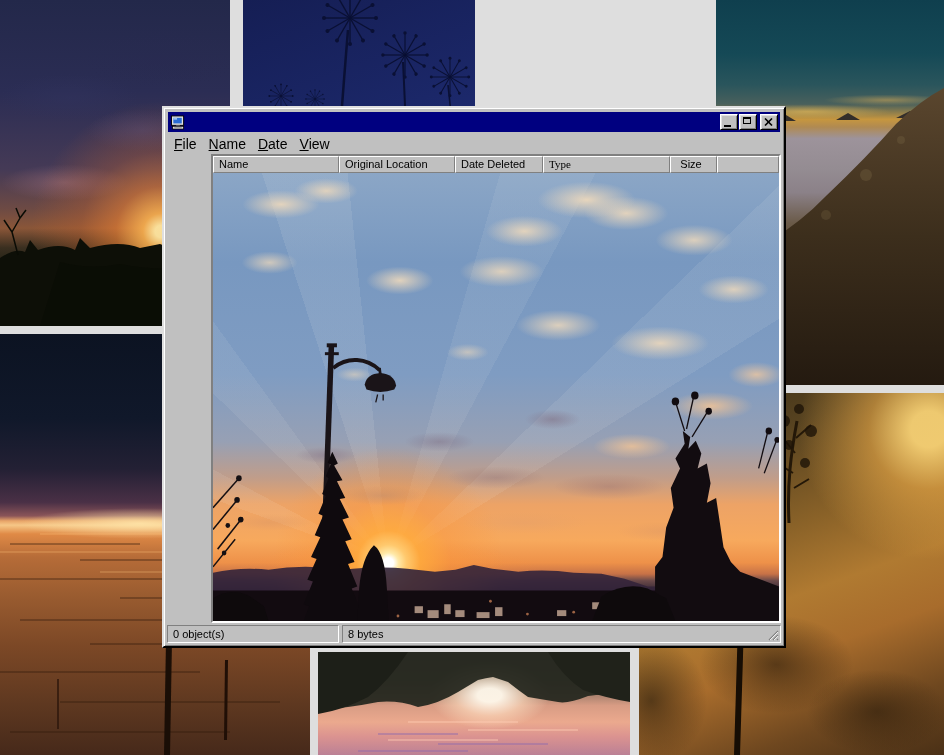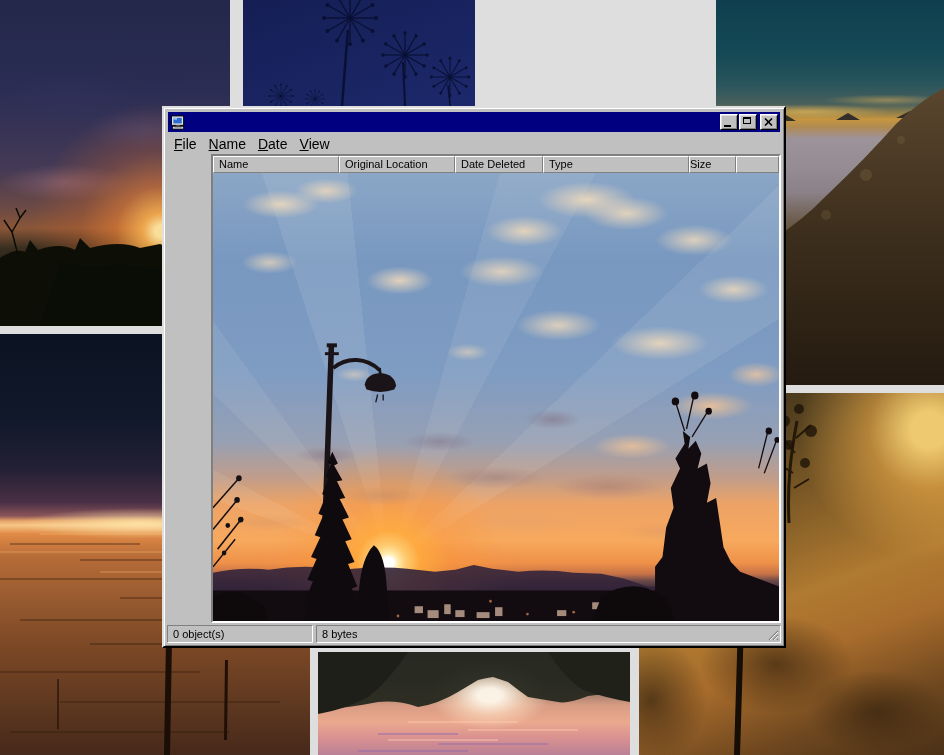--- a/index.html
+++ b/index.html
@@ -75,22 +75,22 @@
           border:1px solid #000;border-top-width:2px;}
   .gl-close{position:absolute;left:3px;top:3px;}
   .menubar{height:21px;flex:none;display:flex;align-items:center;padding:1px 0 0 1px;}
   .menu-item{font-size:14px;color:#000;padding:2px 6px;display:inline-block;}
   .menu-item::first-letter{text-decoration:underline;}
   .listview{flex:1;min-height:0;border:2px solid;border-color:#808080 #fff #fff #808080;
             display:flex;flex-direction:column;background:#a21caf;margin-left:44px;}
   .lv-header{flex:none;height:17px;display:flex;background:#c0c0c0;}
   .hcell{box-sizing:border-box;background:#c0c0c0;border:1px solid;border-color:#fff #808080 #808080 #fff;
          font-size:11px;color:#000;padding:1px 0 0 5px;white-space:nowrap;overflow:hidden;}
-  .h-name{width:126px;}.h-loc{width:116px;}.h-date{width:88px;}.h-type{width:146px;}
-  .h-size{width:47px;text-align:left;padding-right:5px;padding-left:0;}
+  .h-name{width:126px;}.h-loc{width:116px;}.h-date{width:88px;}.h-type{width:127px;font-family:Liberation Serif, serif;}
+  .h-size{width:47px;text-align:center;padding-right:5px;padding-left:0;}
   .h-fill{flex:1;}
   .photo-area{flex:1;min-height:0;position:relative;overflow:hidden;}
   .sky{position:absolute;inset:0;
     background:
       radial-gradient(ellipse 70px 26px at 66% 6%,  rgba(236,216,188,.95), rgba(236,216,188,0) 70%),
       radial-gradient(ellipse 55px 22px at 55% 13%, rgba(236,216,188,.9),  rgba(236,216,188,0) 70%),
       radial-gradient(ellipse 48px 20px at 33% 24%, rgba(236,216,188,.9),  rgba(236,216,188,0) 70%),
       radial-gradient(ellipse 60px 22px at 51% 22%, rgba(236,216,188,.85), rgba(236,216,188,0) 70%),
       radial-gradient(ellipse 55px 20px at 12% 7%,  rgba(236,216,188,.9),  rgba(236,216,188,0) 70%),
       radial-gradient(ellipse 45px 18px at 20% 4%,  rgba(236,216,188,.85), rgba(236,216,188,0) 70%),
@@ -115,21 +115,21 @@
       radial-gradient(ellipse 90px 16px at 55% 78%, rgba(230,160,105,.5),  rgba(230,160,105,0) 70%),
       radial-gradient(ellipse 70px 14px at 80% 80%, rgba(220,150,100,.45), rgba(220,150,100,0) 70%),
       radial-gradient(circle at 31% 87%, #ffffff 0 5px, #ffe9a8 10px, #ffc96e 18px, rgba(255,170,60,.85) 32px, rgba(250,150,60,.45) 62px, rgba(250,140,60,0) 115px),
       radial-gradient(ellipse 220px 45px at 31% 89%, rgba(255,150,60,.5), rgba(255,150,60,0) 70%),
       conic-gradient(from 280deg at 31% 87%, rgba(255,250,240,0) 0 10deg, rgba(255,250,240,.08) 10deg 18deg, rgba(255,250,240,0) 18deg 34deg, rgba(255,250,240,.07) 34deg 44deg, rgba(255,250,240,0) 44deg 62deg, rgba(255,250,240,.09) 62deg 74deg, rgba(255,250,240,0) 74deg 96deg, rgba(255,250,240,.07) 96deg 108deg, rgba(255,250,240,0) 108deg 126deg, rgba(255,250,240,.08) 126deg 138deg, rgba(255,250,240,0) 138deg 360deg),
       linear-gradient(180deg,#8ba6c6 0%,#7898c0 20%,#7f9cc2 45%,#97a0b4 60%,#c09d8a 68%,#eda366 74%,#f7a95d 82%,#ee9149 87%,#c77247 89.5%,#6b4a4a 91%,#2e2230 93.5%,#150f16 100%);}
   .sky svg{position:absolute;inset:0;width:100%;height:100%;}
   .statusbar{height:18px;flex:none;display:flex;gap:3px;margin-top:2px;font-size:11px;color:#000;}
   .sb-panel{box-sizing:border-box;border:1px solid;border-color:#808080 #fff #fff #808080;
             padding:2px 0 0 5px;overflow:hidden;white-space:nowrap;}
-  .sb-1{width:146px;}
+  .sb-1{width:172px;}
   .sb-2{flex:1;position:relative;}
   .grip{position:absolute;right:1px;bottom:1px;}
 </style>
 </head>
 <body>
 
 <div class="screen">
 
   <div class="photo" id="p-tl">
     <svg viewBox="0 0 230 326" preserveAspectRatio="none">

